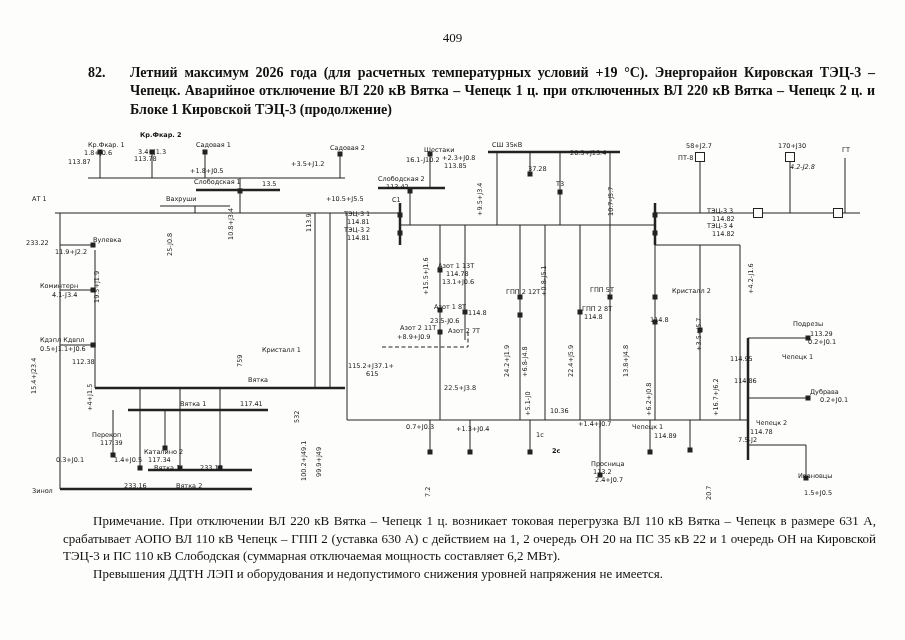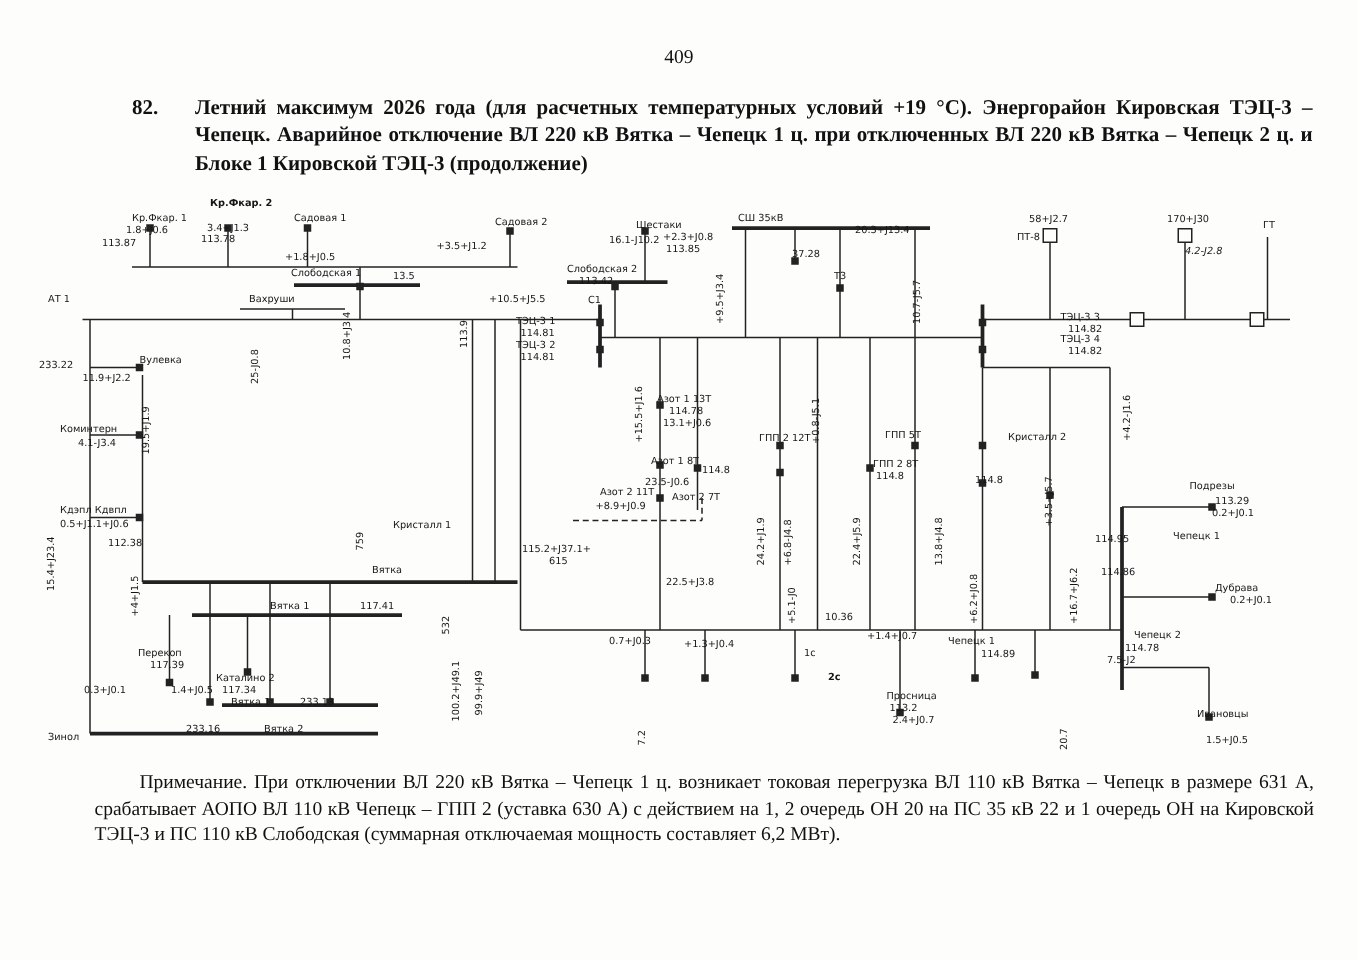--- a/index.html
+++ b/index.html
@@ -274,13 +274,14 @@
       <div class="dlabel v" style="left: 525px; top: 416px; color: rgb(22, 22, 22);">+5.1-J0</div>
       <div class="dlabel v" style="left: 646px; top: 416px; color: rgb(22, 22, 22);">+6.2+J0.8</div>
       <div class="dlabel v" style="left: 713px; top: 416px; color: rgb(22, 22, 22);">+16.7+J6.2</div>
       <div class="dlabel v" style="left: 706px; top: 500px; color: rgb(22, 22, 22);">20.7</div>
       <div class="dlabel v" style="left: 425px; top: 497px; color: rgb(22, 22, 22);">7.2</div>
     </div>
 </div>
 
 <div class="notes">
   <p>Примечание. При отключении ВЛ 220 кВ Вятка – Чепецк 1 ц. возникает токовая перегрузка ВЛ 110 кВ Вятка – Чепецк в размере 631 А, срабатывает АОПО ВЛ 110 кВ Чепецк – ГПП 2 (уставка 630 А) с действием на 1, 2 очередь ОН 20 на ПС 35 кВ 22 и 1 очередь ОН на Кировской ТЭЦ-3 и ПС 110 кВ Слободская (суммарная отключаемая мощность составляет 6,2 МВт).</p>
+  <p>Превышения ДДТН ЛЭП и оборудования и недопустимого снижения уровней напряжения не имеется.</p>
 </div>
 
 </body></html>

